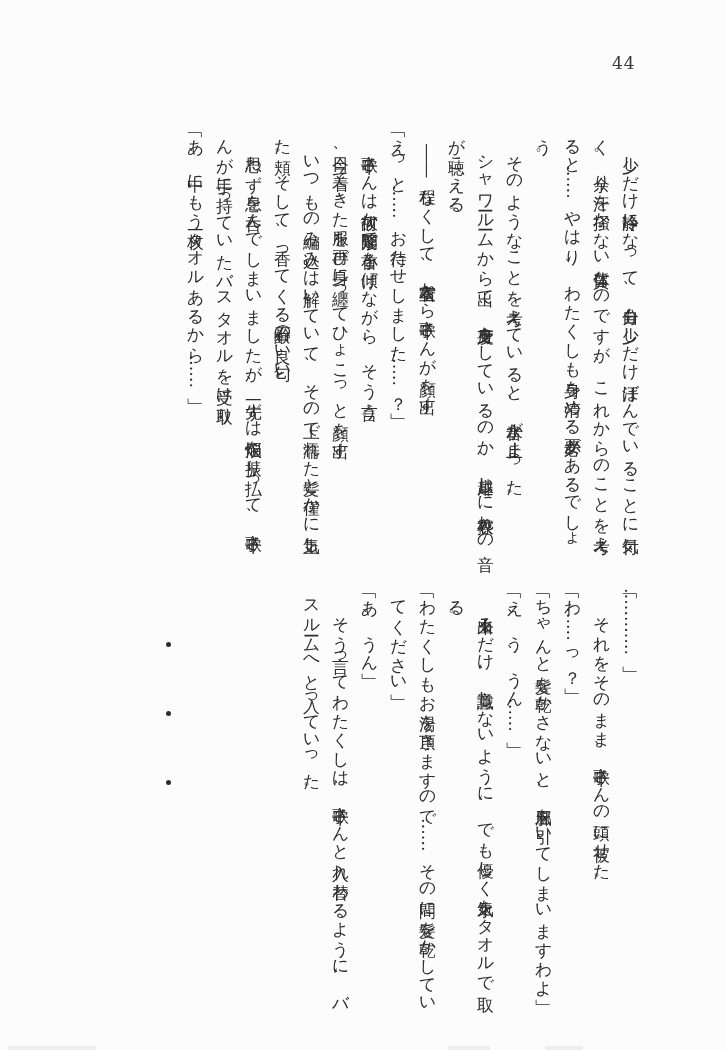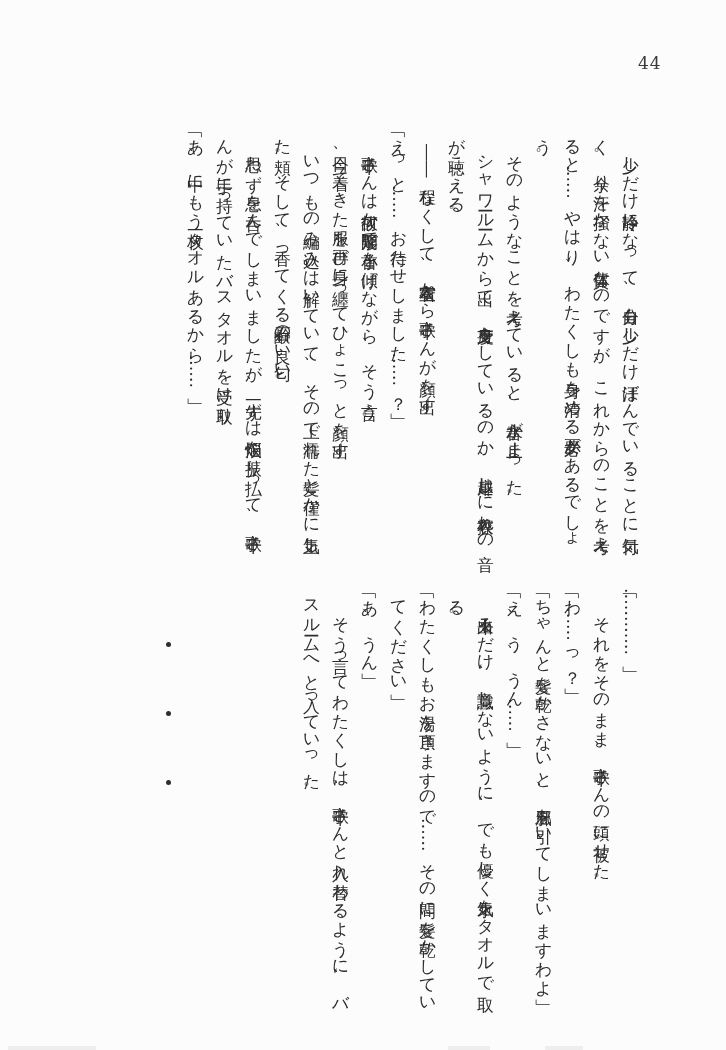--- a/index.html
+++ b/index.html
@@ -15,21 +15,21 @@
   }
   .page {
     position: relative;
     width: 726px;
     height: 1050px;
     background: #fcfcfc;
   }
   .page-number {
     position: absolute;
     top: 53px;
-    left: 638px;
+    left: 612px;
     font-size: 17px;
     color: #3a3a3a;
     letter-spacing: 1px;
   }
   .text-block {
     position: absolute;
     right: 81px;
     height: 420px;
     writing-mode: vertical-rl;
     text-orientation: mixed;

